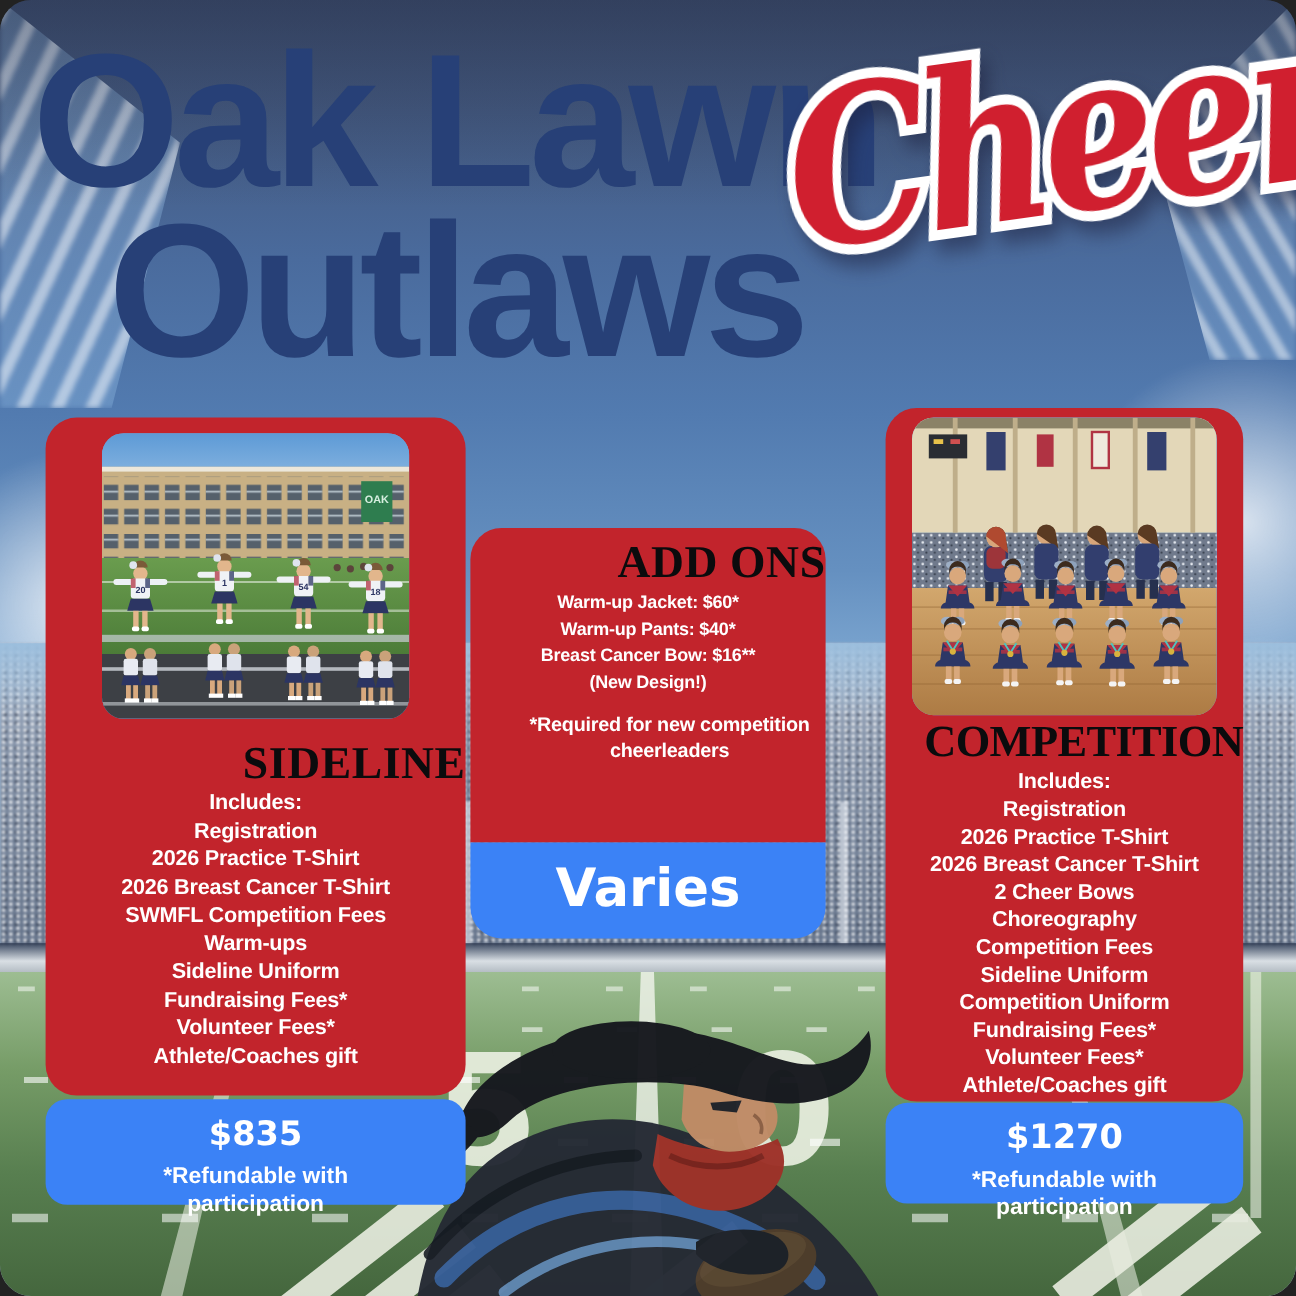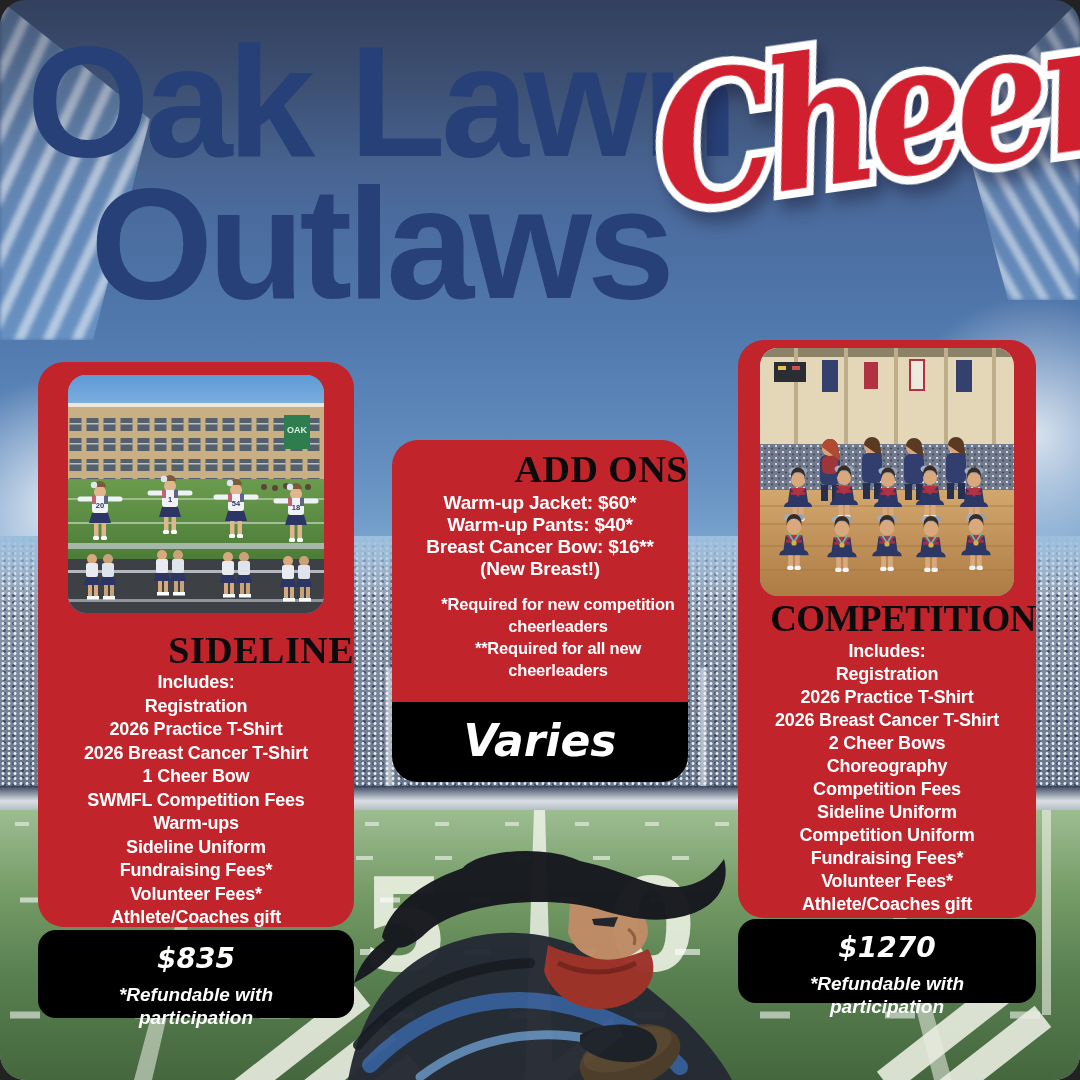--- a/index.html
+++ b/index.html
@@ -86,39 +86,39 @@
     margin:0; font-family:"Liberation Serif", serif; font-weight:bold;
     color:#0b0b0d; font-size:38px; line-height:42px; letter-spacing:.5px;text-align:right;
   }
   .includes, .item{
     color:#fff; font-weight:bold; font-size:18px; line-height:23.5px;
     letter-spacing:-.2px; white-space:nowrap;
   }
   .photo{margin:0 auto; border-radius:18px; overflow:hidden; background:#6ea8dc;}
   .photo svg{display:block;}
   .price-box{
-    background:#000000; border-radius:18px; color:#fff; box-sizing:border-box;font-style:italic;
+    background:#3b82f6; border-radius:18px; color:#fff; box-sizing:border-box;
   }
   .price{
     font-family:"DejaVu Sans", sans-serif; font-weight:bold;
     font-size:28px; line-height:48px; padding-top:5px;
   }
   .price-note{
     font-weight:bold; font-size:19px; line-height:23px; max-width:225px; margin:0 auto;
   }
   
-  .card-sideline{left:38px; top:362px; width:316px;}
+  .card-sideline{left:38px; top:348px; width:350px;}
   .card-sideline .card-body{height:565px; padding-top:13px;}
   .card-sideline .photo{width:256px; height:238px;}
   .card-sideline .card-header{margin-top:16px;}
   .card-sideline .price-box{margin-top:3px; height:88px;}
   
   .card-addons{left:392px; top:440px; width:296px;}
   .card-addons .card-body{height:262px; padding-top:8px; border-radius:26px 26px 0 0;}
-  .card-addons .item{font-size:19px; line-height:22px;}
+  .card-addons .item{font-size:15px; line-height:22px;}
   .card-addons .addon-items{margin-top:2px;}
   .card-addons .addon-note{
     color:#fff; font-weight:bold; font-size:16.5px; line-height:22px;
     letter-spacing:-.2px; max-width:282px; margin:0 auto;
   }
   .card-addons .addon-notes{margin-top:13px;padding-left:36px;}
   .card-addons .price-box{height:80px; border-radius:0 0 26px 26px;}
   .card-addons .price{font-size:44px; line-height:78px; padding-top:0;}
   
   .card-competition{left:738px; top:340px; width:298px;}
@@ -297,21 +297,20 @@
             <text x="228" y="135">18</text>
           </g>
         </svg>
       </div>
       <h2 class="card-header">SIDELINE</h2>
       <div class="includes">Includes:</div>
       <div>
         <div class="item">Registration</div>
         <div class="item">2026 Practice T-Shirt</div>
         <div class="item">2026 Breast Cancer T-Shirt</div>
-        <div class="item">1 Cheer Bow</div>
         <div class="item">SWMFL Competition Fees</div>
         <div class="item">Warm-ups</div>
         <div class="item">Sideline Uniform</div>
         <div class="item">Fundraising Fees*</div>
         <div class="item">Volunteer Fees*</div>
         <div class="item">Athlete/Coaches gift</div>
       </div>
     </div>
     <footer class="price-box">
       <div class="price">$835</div>
@@ -319,25 +318,24 @@
     </footer>
   </section>
 
   <section class="card card-addons">
     <div class="card-body">
       <h2 class="card-header">ADD ONS</h2>
       <div class="addon-items">
         <div class="item">Warm-up Jacket: $60*</div>
         <div class="item">Warm-up Pants: $40*</div>
         <div class="item">Breast Cancer Bow: $16**</div>
-        <div class="item">(New Breast!)</div>
+        <div class="item">(New Design!)</div>
       </div>
       <div class="addon-notes">
         <div class="addon-note">*Required for new competition cheerleaders</div>
-        <div class="addon-note">**Required for all new cheerleaders</div>
       </div>
     </div>
     <footer class="price-box">
       <div class="price">Varies</div>
     </footer>
   </section>
 
   <section class="card card-competition">
     <div class="card-body">
       <div class="photo">

